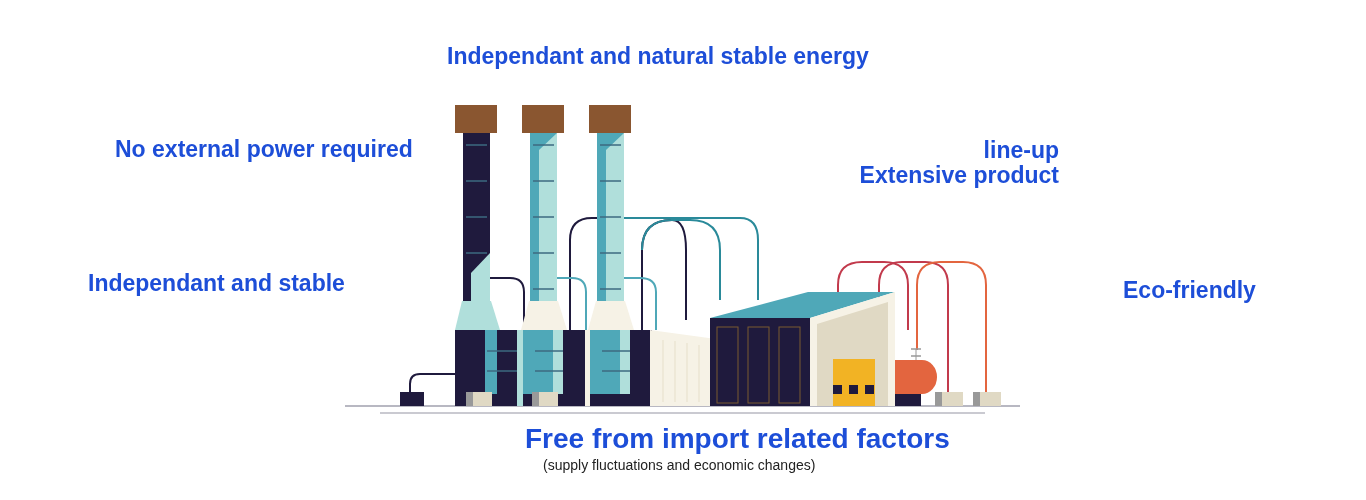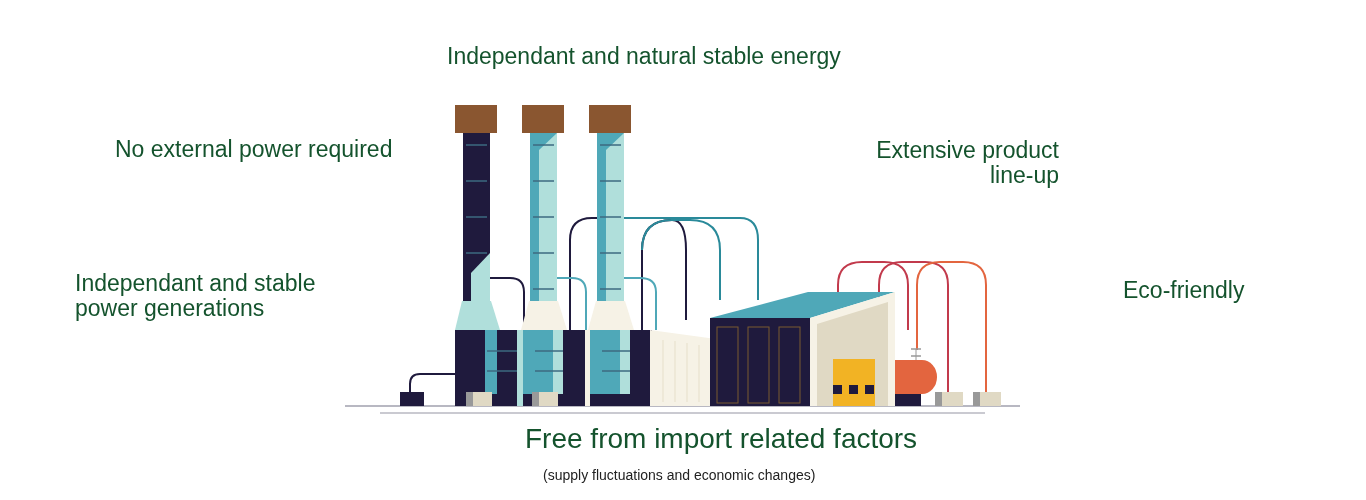--- a/index.html
+++ b/index.html
@@ -1,34 +1,33 @@
 <!DOCTYPE html>
 <html><head>
   <meta charset="utf-8">
   <style>
     html, body { margin: 0; padding: 0; background: #ffffff; }
     body { width: 1366px; height: 500px; position: relative; overflow: hidden;
            font-family: "Liberation Sans", "DejaVu Sans", sans-serif; color: #111111; }
-    .label { position: absolute; font-weight: normal; font-size: 23px; line-height: 25px; color: #14532d; white-space: nowrap; }
+    .label { position: absolute; font-weight: bold; font-size: 23px; line-height: 25px; color: #1d4ed8; white-space: nowrap; }
     .label.right { text-align: right; }
-    .sub { position: absolute; font-size: 14px; color: #222; white-space: nowrap; margin-top: 10px; }
+    .sub { position: absolute; font-size: 14px; color: #222; white-space: nowrap; }
     svg.plant { position: absolute; left: 0; top: 0; }
   </style>
 </head>
 <body>
 
 <div class="label" style="left:447px; top:44px;">Independant and natural stable energy</div>
 <div class="label" style="left:115px; top:137px;">No external power required</div>
-<div class="label" style="left:75px; top:271px;">
+<div class="label" style="left:88px; top:271px;">
   <div>Independant and stable</div>
-  <div>power generations</div>
 </div>
 <div class="label right" style="left:853px; top:138px; width:206px;">
+  <div>line-up</div>
   <div>Extensive product</div>
-  <div>line-up</div>
 </div>
 <div class="label" style="left:1109px; top:278px;margin-left:14px;">Eco-friendly</div>
 <div class="label" style="left:525px; top:426px; font-size:28px;">Free from import related factors</div>
 <div class="sub" style="left:543px; top:457px;">(supply fluctuations and economic changes)</div>
 
 <svg class="plant" width="1366" height="500" viewBox="0 0 1366 500">
 
   <line x1="345" y1="406" x2="1020" y2="406" stroke="#b8b8c2" stroke-width="2"></line>
   <line x1="380" y1="413" x2="985" y2="413" stroke="#b8b8c2" stroke-width="1.5"></line>
 

